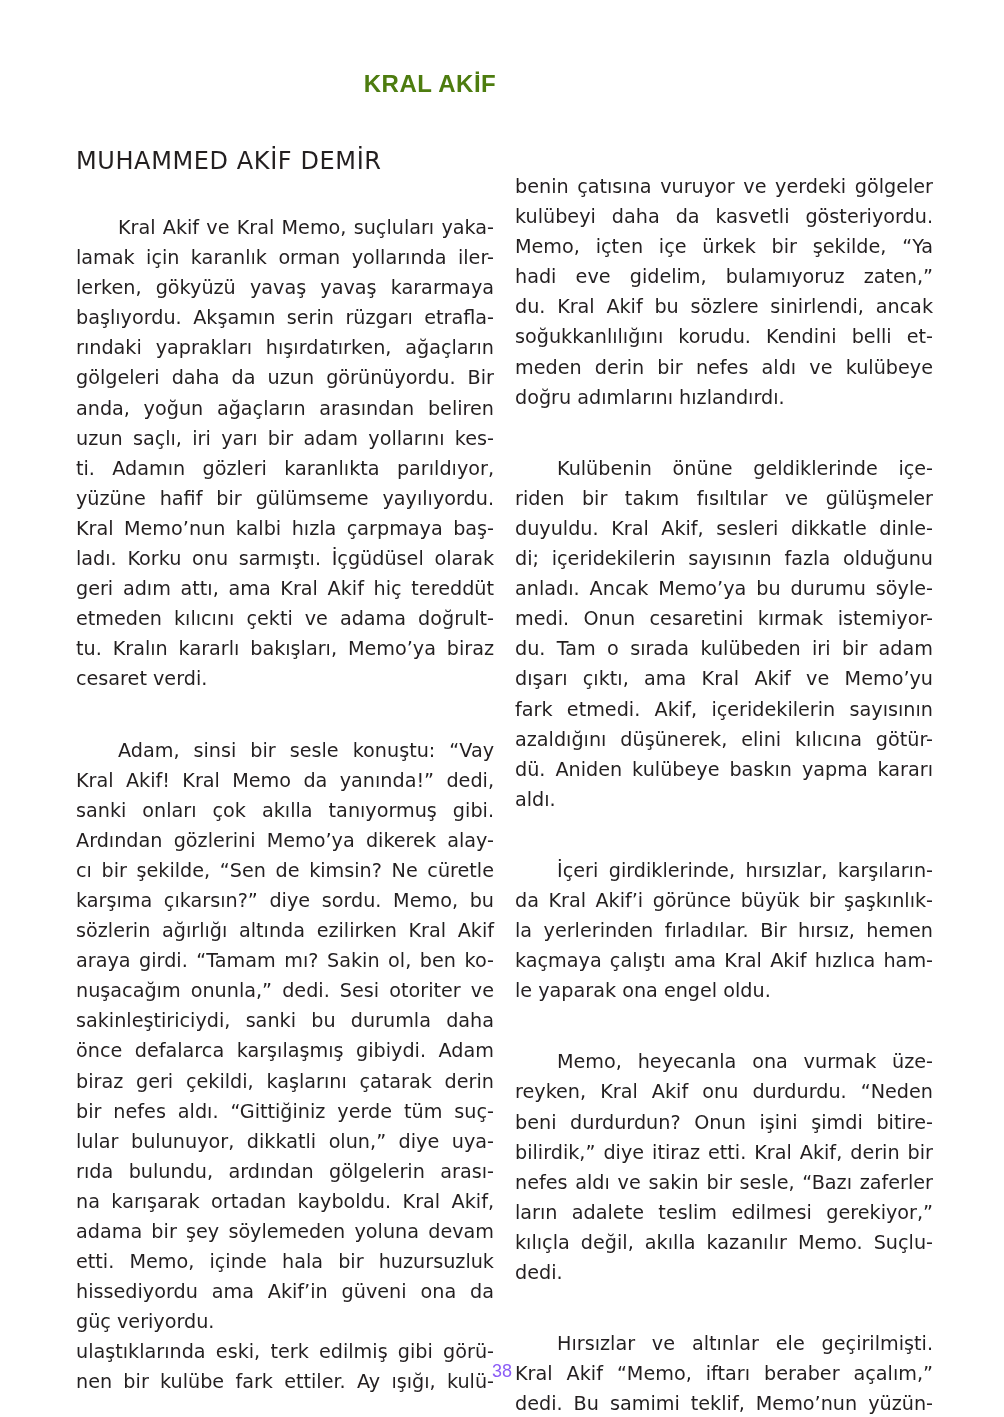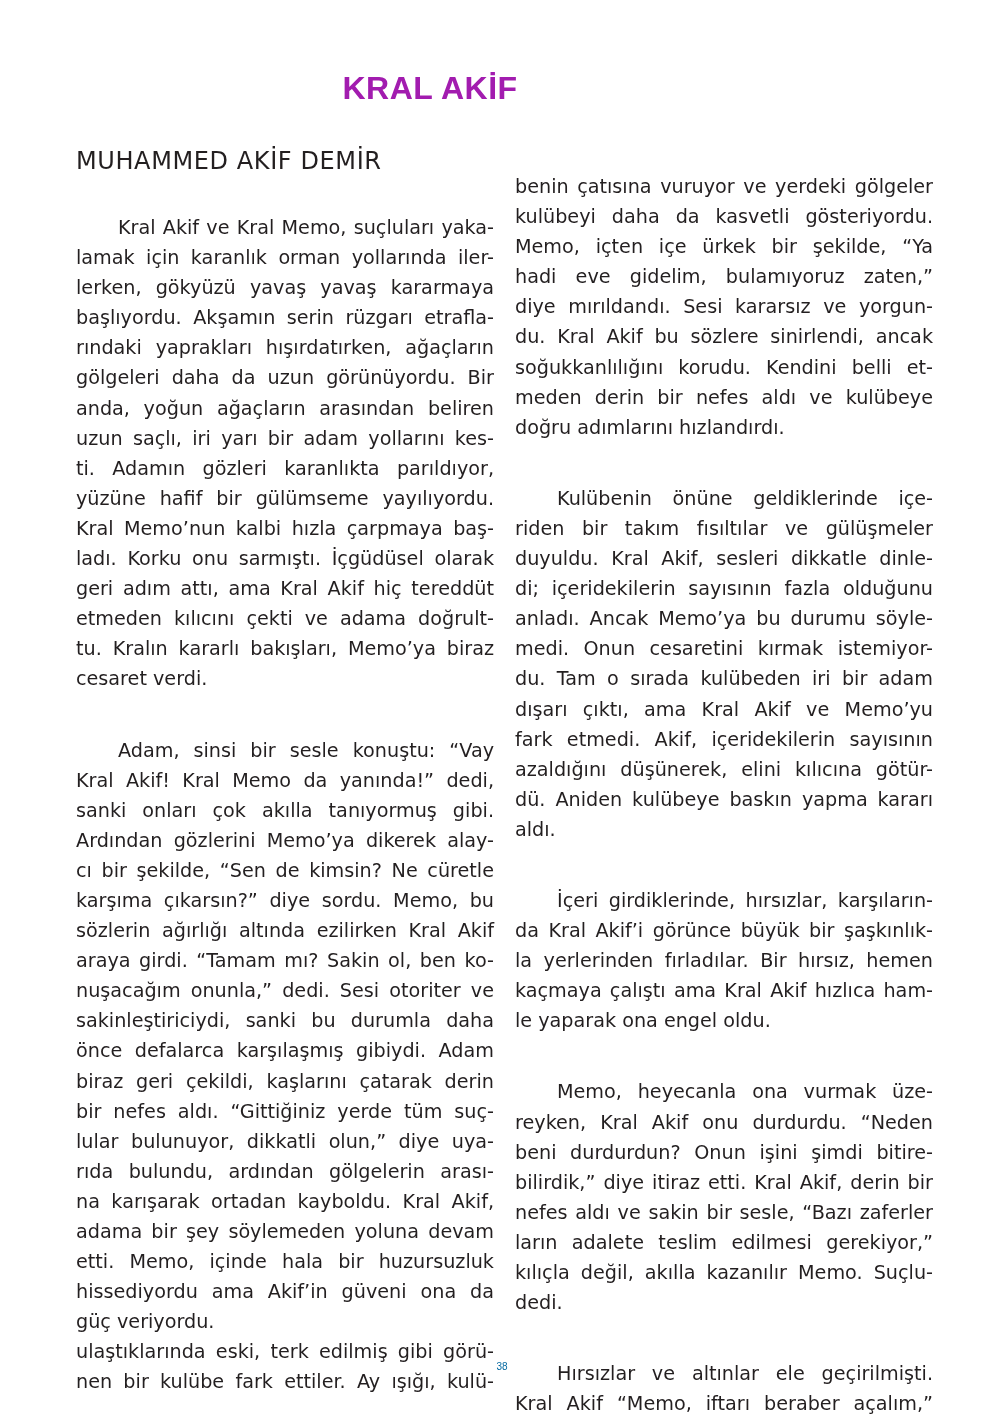--- a/index.html
+++ b/index.html
@@ -1,31 +1,31 @@
 <!DOCTYPE html>
 <html><head>
 <meta charset="utf-8">
 <style>
   html, body { margin: 0; padding: 0; background: #ffffff; }
   body { width: 1004px; height: 1417px; position: relative; overflow: hidden;
          font-family: "DejaVu Sans", "Liberation Sans", sans-serif; color: #231f20; }
   .title { position: absolute; left: 0; width: 860px; top: 70px; text-align: center;
            font-family: "Liberation Sans", "DejaVu Sans", sans-serif; font-weight: bold;
-           font-size: 32px; letter-spacing: 0.5px; color: #a21caf; }
+           font-size: 24px; letter-spacing: 0.5px; color: #4d7c0f; }
   .author { position: absolute; left: 76px; top: 147px; font-size: 24px;
             font-family: "DejaVu Sans", sans-serif; letter-spacing: 0.6px; color: #231f20; }
   .col { position: absolute; top: 172px; width: 418px; }
   .col.left { left: 76px; }
   .col.right { left: 515px; }
   .line { height: 30.1px; line-height: 30.1px; font-size: 19.2px; white-space: nowrap;
           text-align: justify; text-align-last: justify; overflow: visible; }
   .line.last { text-align-last: left; }
   .line.indent { padding-left: 42px; margin-top: 41px; }
   .page-num { position: absolute; left: 0; width: 1004px; top: 1361px; text-align: center;
-              font-family: "Liberation Sans", sans-serif; font-size: 10px; color: #0369a1; }
+              font-family: "Liberation Sans", sans-serif; font-size: 18px; color: #8b5cf6; }
 </style>
 </head>
 <body>
 
 <div class="title">KRAL AKİF</div>
 <div class="author">MUHAMMED AKİF DEMİR</div>
 
 <div class="col left">
     <div class="line indent">Kral Akif ve Kral Memo, suçluları yaka-</div>
     <div class="line">lamak için karanlık orman yollarında iler-</div>
@@ -64,21 +64,20 @@
     <div class="line">hissediyordu ama Akif’in güveni ona da</div>
     <div class="line last">güç veriyordu.</div>
     <div class="line">ulaştıklarında eski, terk edilmiş gibi görü-</div>
     <div class="line">nen bir kulübe fark ettiler. Ay ışığı, kulü-</div>
   </div>
 <div class="col right">
     <div class="line">benin çatısına vuruyor ve yerdeki gölgeler</div>
     <div class="line">kulübeyi daha da kasvetli gösteriyordu.</div>
     <div class="line">Memo, içten içe ürkek bir şekilde, “Ya</div>
     <div class="line">hadi eve gidelim, bulamıyoruz zaten,”</div>
-    <div class="line">diye mırıldandı. Sesi kararsız ve yorgun-</div>
     <div class="line">du. Kral Akif bu sözlere sinirlendi, ancak</div>
     <div class="line">soğukkanlılığını korudu. Kendini belli et-</div>
     <div class="line">meden derin bir nefes aldı ve kulübeye</div>
     <div class="line last">doğru adımlarını hızlandırdı.</div>
     <div class="line indent">Kulübenin önüne geldiklerinde içe-</div>
     <div class="line">riden bir takım fısıltılar ve gülüşmeler</div>
     <div class="line">duyuldu. Kral Akif, sesleri dikkatle dinle-</div>
     <div class="line">di; içeridekilerin sayısının fazla olduğunu</div>
     <div class="line">anladı. Ancak Memo’ya bu durumu söyle-</div>
     <div class="line">medi. Onun cesaretini kırmak istemiyor-</div>

